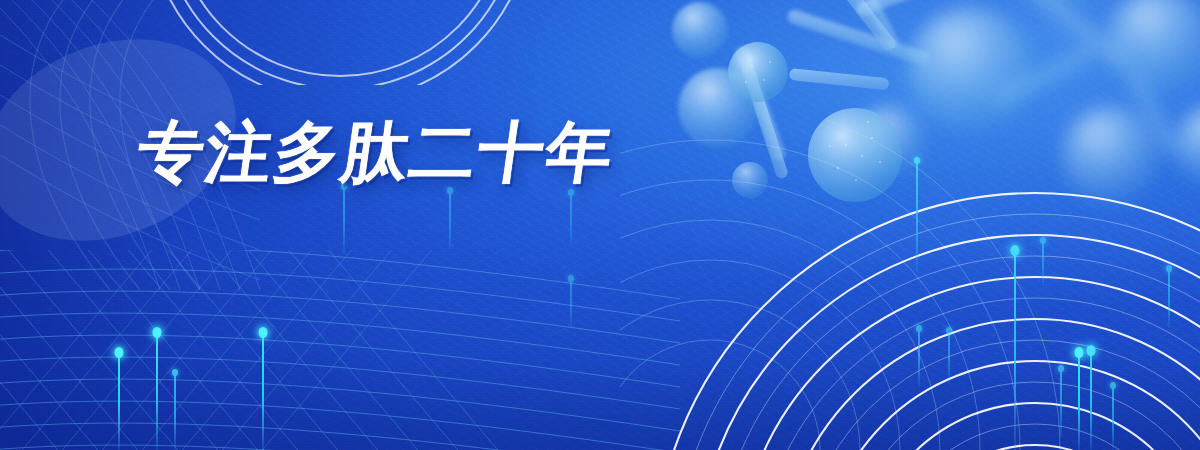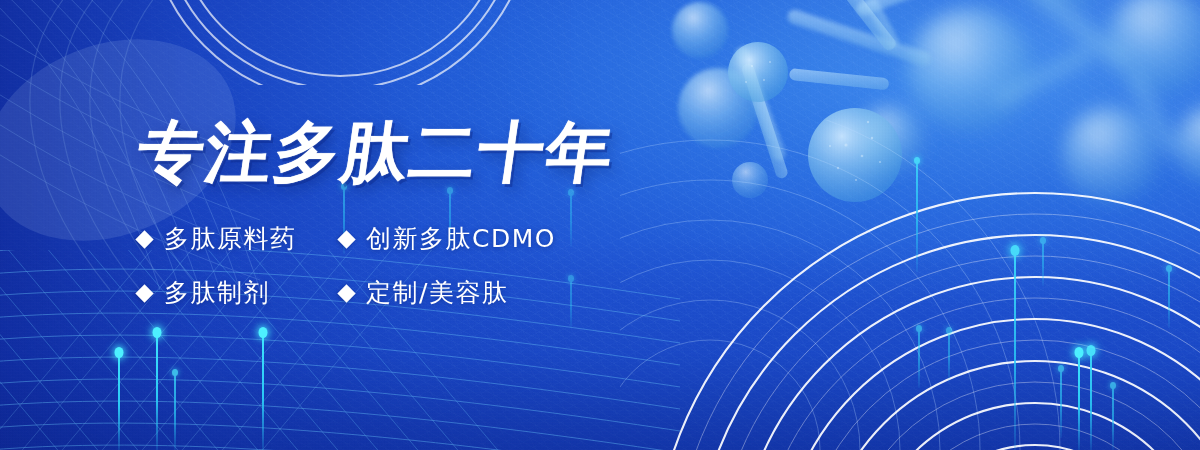--- a/index.html
+++ b/index.html
@@ -405,40 +405,15 @@
         <span class="dot"></span>
       </div>
   </div>
 
   <div class="layer vignette"></div>
 
   <div class="content">
 
     <div class="headline">专注多肽二十年</div>
 
-    <div class="bullets">
-
-      <div class="brow">
-        <div class="bitem col1">
-          <span class="diamond"></span>
-          <span class="blabel">多肽原料药</span>
-        </div>
-        <div class="bitem">
-          <span class="diamond"></span>
-          <span class="blabel">创新多肽CDMO</span>
-        </div>
-      </div>
-
-      <div class="brow">
-        <div class="bitem col1">
-          <span class="diamond"></span>
-          <span class="blabel">多肽制剂</span>
-        </div>
-        <div class="bitem">
-          <span class="diamond"></span>
-          <span class="blabel">定制/美容肽</span>
-        </div>
-      </div>
-
-    </div>
   </div>
 
 </div>
 
 </body></html>

